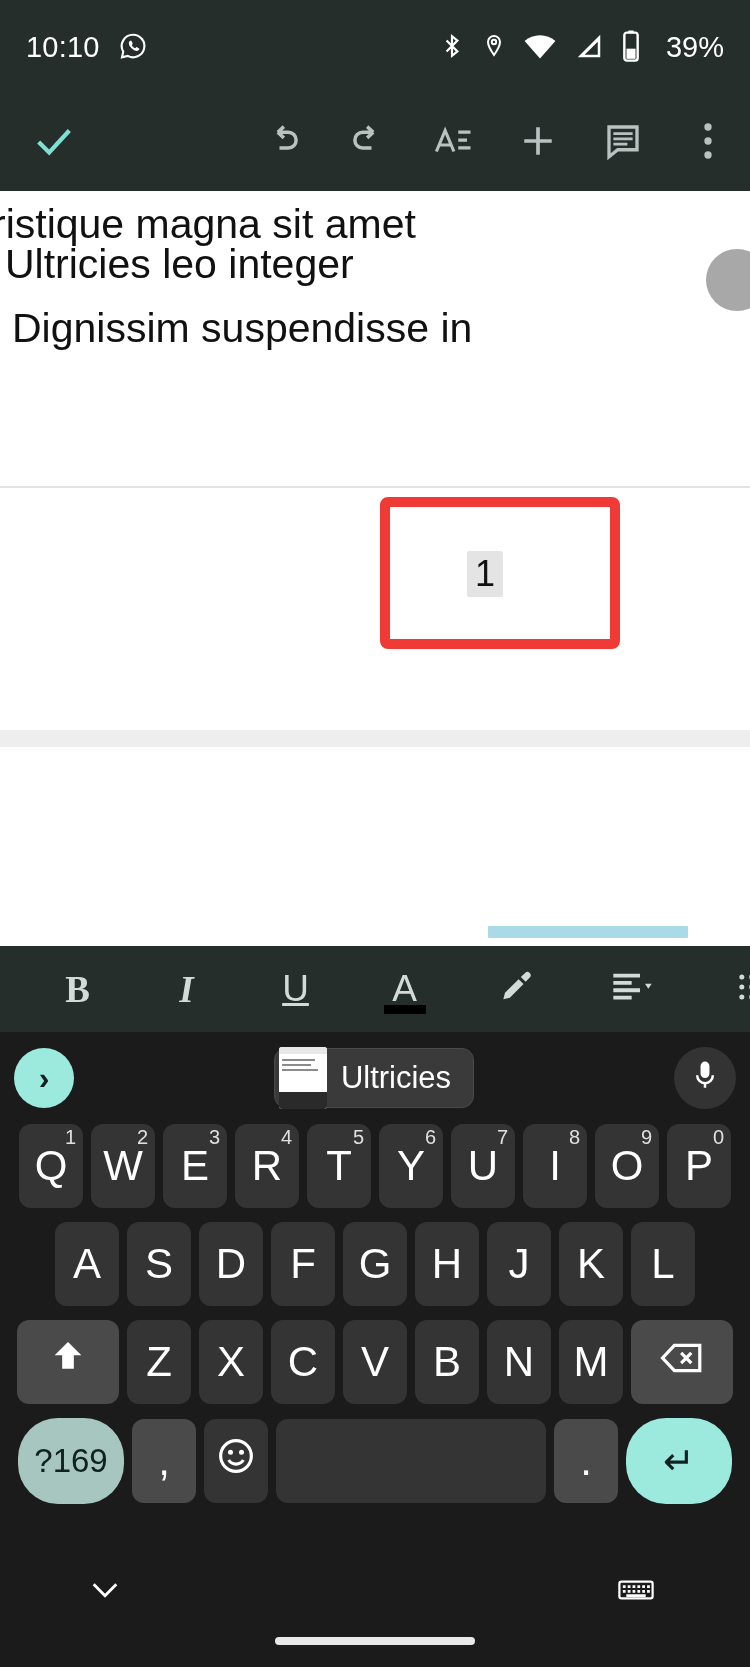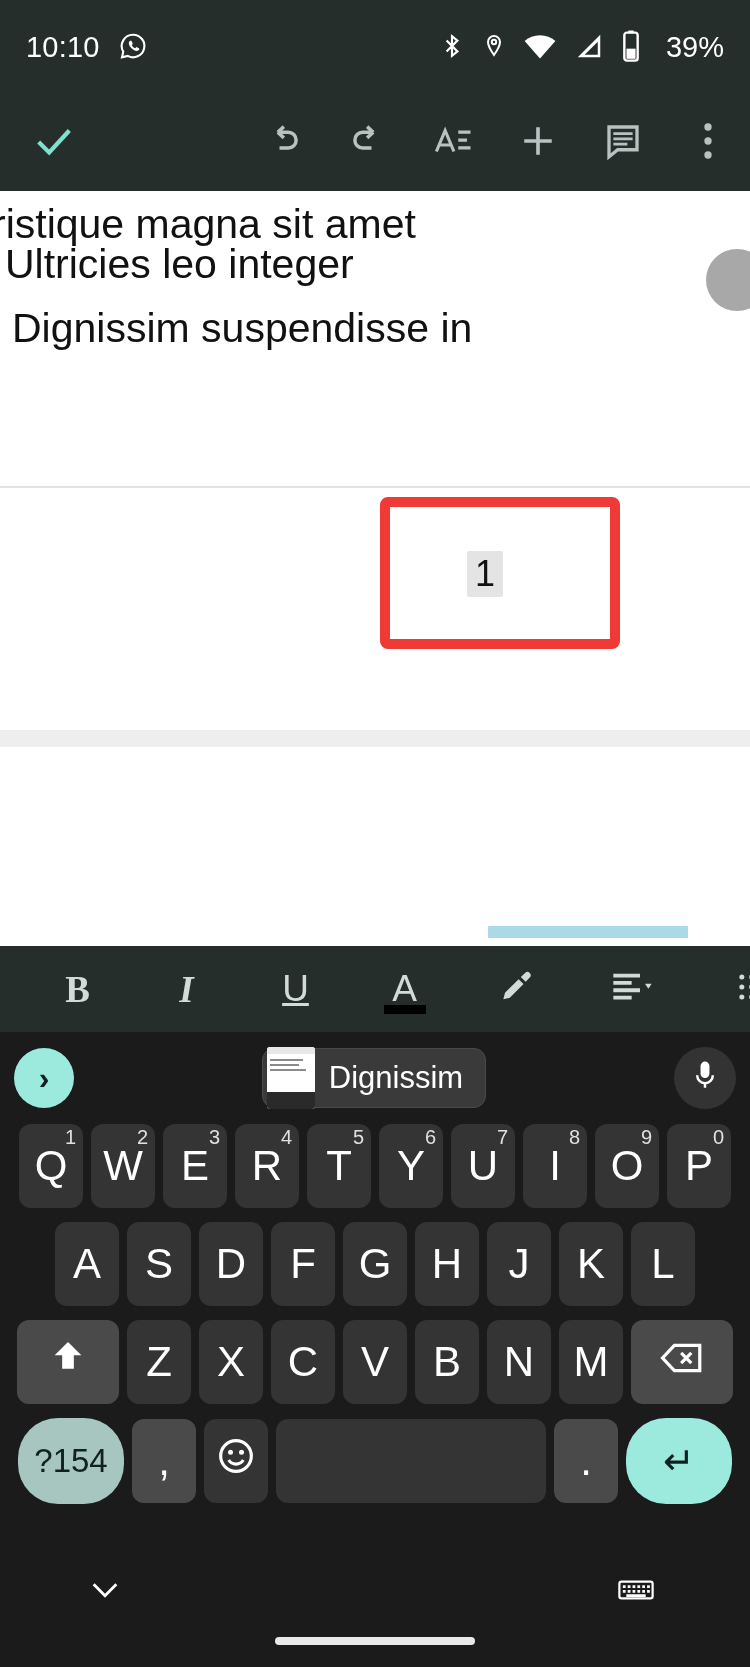--- a/index.html
+++ b/index.html
@@ -332,21 +332,21 @@
     <div class="kb-sugg">
       <div class="sugg-expand">›</div>
       <div class="sugg-chip">
         <span class="chip-thumb">
           <span class="hdr"></span>
           <span class="tt" style="top:12px;width:70%"></span>
           <span class="tt" style="top:17px;width:60%"></span>
           <span class="tt" style="top:22px;width:75%"></span>
           <span class="kbd"></span>
         </span>
-        <span class="chip-label">Dignissim</span>
+        <span class="chip-label">Ultricies</span>
       </div>
       <div class="sugg-mic">
         <span>
           <svg width="28" height="34" viewBox="0 0 20 26">
               <rect x="6.6" y="2" width="6.8" height="12.5" rx="3.4" fill="#fff"></rect>
               <path fill="none" stroke="#fff" stroke-width="1.9" d="M4 12.5a6 6 0 0 0 12 0M10 18.5V22"></path>
             </svg>
         </span>
       </div>
     </div>
@@ -427,21 +427,21 @@
           <span>
             <svg width="44" height="36" viewBox="0 0 26 20">
                 <path fill="none" stroke="#fff" stroke-width="1.9" d="M8.5 2.5h15v15h-15L1.5 10l7-7.5z"></path>
                 <path fill="none" stroke="#fff" stroke-width="1.9" d="M12.5 7l6 6M18.5 7l-6 6"></path>
               </svg>
           </span>
         </div>
       </div>
 
       <div class="kb-row row4">
-        <div class="key sym">?154</div>
+        <div class="key sym">?169</div>
         <div class="key comma">,</div>
         <div class="key emoji">
           <span>
             <svg width="40" height="40" viewBox="0 0 24 24">
                 <circle cx="12" cy="12" r="9.2" fill="none" stroke="#fff" stroke-width="1.9"></circle>
                 <circle cx="8.7" cy="9.8" r="1.5" fill="#fff"></circle>
                 <circle cx="15.3" cy="9.8" r="1.5" fill="#fff"></circle>
                 <path fill="none" stroke="#fff" stroke-width="1.9" d="M7.6 14.4a5.2 5.2 0 0 0 8.8 0"></path>
               </svg>
           </span>

